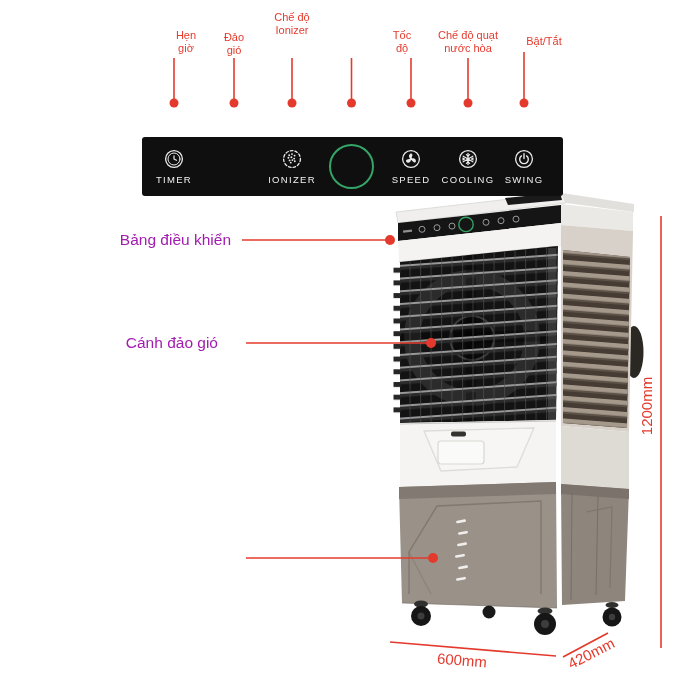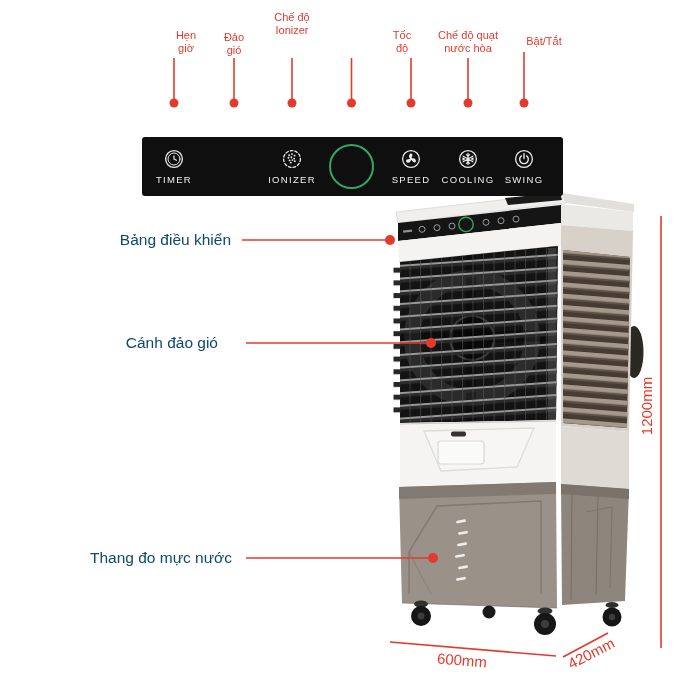--- a/index.html
+++ b/index.html
@@ -7,21 +7,21 @@
     position:relative;width:700px;height:700px;overflow:hidden;background:#ffffff;
     font-family:"Liberation Sans",sans-serif;
   }
   .stage svg.layer{position:absolute;left:0;top:0;}
   
   .callout{
     position:absolute;transform:translateX(-50%);text-align:center;
     color:#e43a2d;font-size:11px;line-height:13px;white-space:pre-line;font-weight:500;
   }
   .part-label{
-    position:absolute;color:#0c4a6e;font-size:15.5px;line-height:16px;font-weight:500;white-space:nowrap;
+    position:absolute;color:#a21caf;font-size:15.5px;line-height:16px;font-weight:500;white-space:nowrap;
   }
   .dim-label{
     position:absolute;color:#e43a2d;font-size:15px;font-weight:500;white-space:nowrap;
     transform:translate(-50%,-50%);
   }
   
   .panel{
     position:absolute;left:142px;top:111px;width:421px;height:59px;
     background:#0f0f0f;border-radius:3px;z-index:2;margin-top:26px;
   }
@@ -231,21 +231,20 @@
   <div class="callout" style="left:292px;top:11px">Chế độ
 Ionizer</div>
   <div class="callout" style="left:402px;top:29px">Tốc
 độ</div>
   <div class="callout" style="left:468px;top:29px">Chế độ quạt
 nước hòa</div>
   <div class="callout" style="left:544px;top:35px">Bật/Tắt</div>
 
   <div class="part-label" style="right:469px;top:232px">Bảng điều khiển</div>
   <div class="part-label" style="right:482px;top:335px">Cánh đảo gió</div>
-  <div class="part-label" style="right:468px;top:550px">Thang đo mực nước</div>
 
   <div class="dim-label" style="left:646px;top:406px;transform:translate(-50%,-50%) rotate(-90deg)">1200mm</div>
   <div class="dim-label" style="left:462px;top:660px;transform:translate(-50%,-50%) rotate(4.5deg)">600mm</div>
   <div class="dim-label" style="left:591px;top:653px;transform:translate(-50%,-50%) rotate(-27deg)">420mm</div>
 
   <svg class="layer" width="700" height="700" viewBox="0 0 700 700" style="z-index:4;pointer-events:none">
     <g stroke="#e43a2d" stroke-width="1.6">
       <line x1="174" y1="58" x2="174" y2="99"></line>
       <line x1="234" y1="58" x2="234" y2="99"></line>
       <line x1="292" y1="58" x2="292" y2="99"></line>

